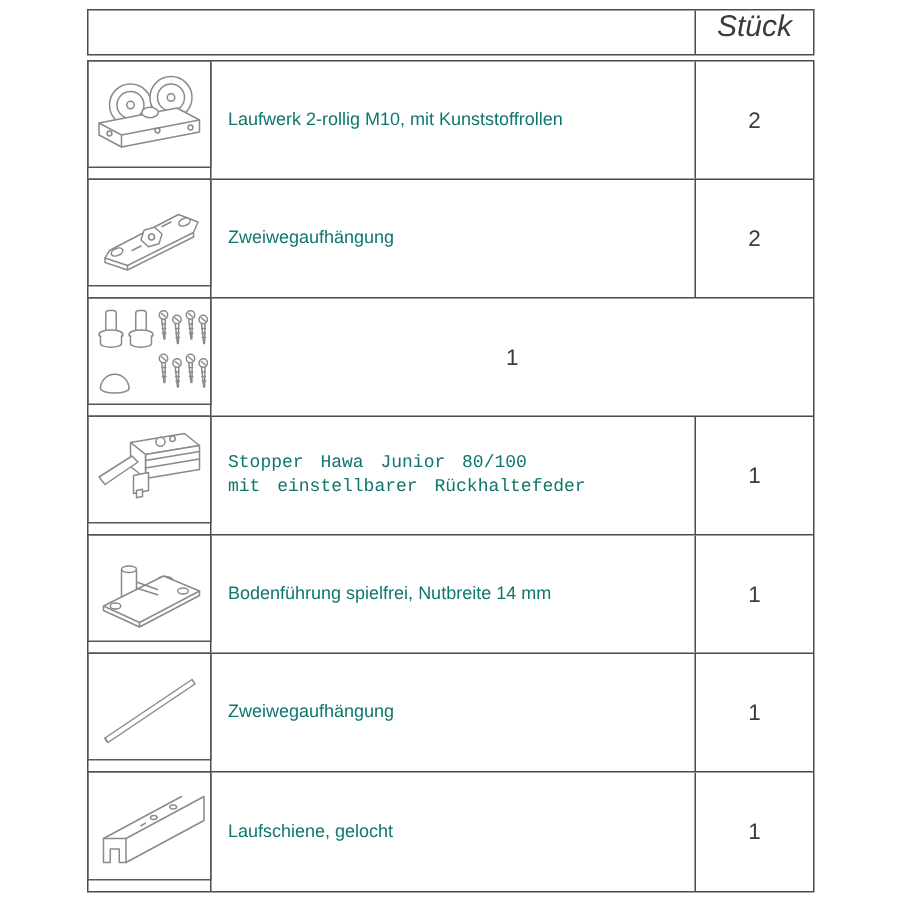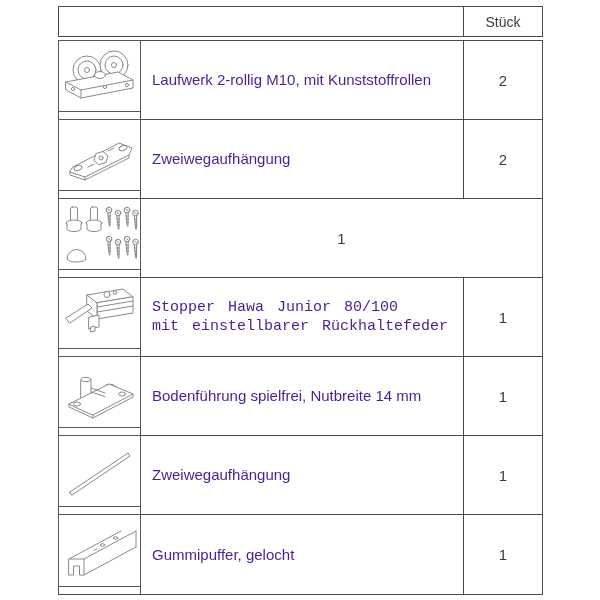--- a/index.html
+++ b/index.html
@@ -24,24 +24,25 @@
     margin-bottom: 3px;
   }
   .header-spacer {
     width: 405px;
     border-right: 1px solid #4b4b4b;
     box-sizing: border-box;
   }
   .header-qty {
     flex: 1;
     display: flex;
-    align-items: center;
+    align-items: flex-start;
     justify-content: center;
-    font-size: 14px;
+    font-size: 20px;
     color: #3b3b3b;
+    font-style: italic;
   }
   .tbody {
     border: 1px solid #4b4b4b;
   }
   .row {
     display: flex;
     height: 79px;
     border-bottom: 1px solid #4b4b4b;
     box-sizing: border-box;
   }
@@ -65,23 +66,23 @@
   .desc-cell {
     width: 323px;
     border-right: 1px solid #4b4b4b;
     box-sizing: border-box;
     display: flex;
     align-items: center;
     padding-left: 11px;
     padding-right: 6px;
   }
   .desc {
-    font-size: 15px;
+    font-size: 12px;
     line-height: 1.3;
-    color: #4c1d95;
+    color: #0f766e;
     white-space: pre-line;
   }
   .desc.spaced { word-spacing: 4px; font-family: Liberation Mono, monospace; }
   .qty-cell {
     flex: 1;
     display: flex;
     align-items: center;
     justify-content: center;
     font-size: 15px;
     color: #3b3b3b;
@@ -260,21 +261,21 @@
         <div class="img-frame"></div>
         <svg class="art" width="78" height="66" viewBox="0 0 78 66" fill="none" stroke="#8a8a8a" stroke-width="1" stroke-linejoin="round" stroke-linecap="round">
           <path d="M8,40 L60,12 M23,40 L75,12 M23,56 L75,28 M75,12 L75,28"></path>
           <path d="M8,40 L23,40 L23,56 L18.5,56 L18.5,47 L12.5,47 L12.5,56 L8,56 Z" fill="#fff"></path>
           <ellipse cx="41.5" cy="26" rx="2.2" ry="1.3"></ellipse>
           <ellipse cx="54.5" cy="19" rx="2.2" ry="1.3"></ellipse>
           <path d="M33,31.5 L36,29.8"></path>
         </svg>
       </div>
       <div class="desc-cell">
-        <span class="desc">Gummipuffer, gelocht</span>
+        <span class="desc">Laufschiene, gelocht</span>
       </div>
       <div class="qty-cell">
         <span>1</span>
       </div>
     </div>
 
   </div>
 </div>
 
 </body></html>

